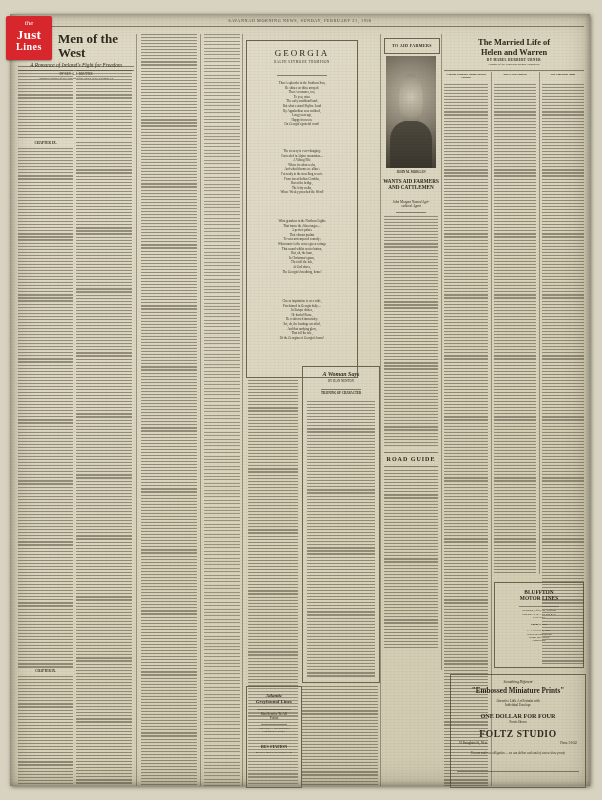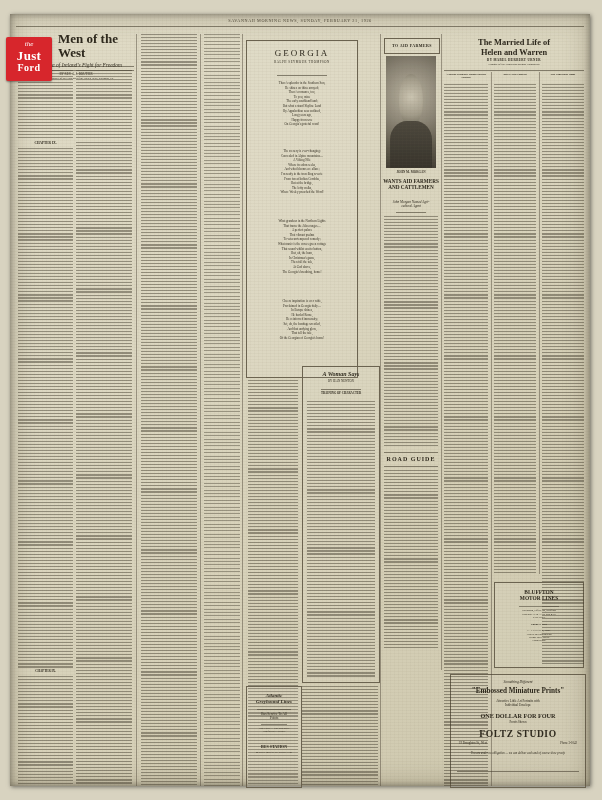--- a/index.html
+++ b/index.html
@@ -8,21 +8,21 @@
   .paper{position:absolute;left:10px;top:14px;width:580px;height:772px;
     background:linear-gradient(140deg,#e0dbc6 0%,#dcd7c1 35%,#d5cfb6 70%,#cdc7ad 100%);
     box-shadow:0 0 6px rgba(0,0,0,.45) inset, 1px 1px 4px rgba(0,0,0,.5);}
   .grain{position:absolute;inset:0;pointer-events:none;
     background-image:repeating-linear-gradient(0deg,rgba(120,110,85,.05) 0 1px,rgba(255,255,255,0) 1px 3px),
                      repeating-linear-gradient(90deg,rgba(120,110,85,.04) 0 1px,rgba(255,255,255,0) 1px 4px);}
   .edge{position:absolute;inset:0;pointer-events:none;
     box-shadow:inset 0 0 26px rgba(90,80,55,.38);}
   .logo{position:absolute;left:6px;top:16px;width:46px;height:44px;background:#d7262c;color:#fff;
     border-radius:2px;z-index:12;font-family:"Liberation Serif",serif;text-align:center;line-height:1;
-    box-shadow:0 1px 2px rgba(0,0,0,.4);margin-top:21px;}
+    box-shadow:0 1px 2px rgba(0,0,0,.4);}
   .logo .l1{font-size:7px;font-style:italic;margin-top:4px;}
   .logo .l2{font-size:13px;font-weight:bold;letter-spacing:.3px;margin-top:1px;}
   .logo .l3{font-size:10px;font-weight:bold;letter-spacing:.5px;margin-top:1px;}
   .masthead{position:absolute;left:0;top:4px;width:100%;text-align:center;font-size:4.2px;
     letter-spacing:.6px;color:#4b4436;}
   
   .col{position:absolute;overflow:hidden;}
   .lines{width:100%;height:100%;
     background-image:repeating-linear-gradient(180deg,rgba(60,54,40,.62) 0 1.1px,rgba(60,54,40,0) 1.1px 3.05px);
     opacity:.75;}
@@ -248,15 +248,15 @@
         <div class="lines"></div>
       </div>
 
     <div class="grain"></div>
     <div class="edge"></div>
   </div>
 
   <div class="logo">
     <div class="l1">the</div>
     <div class="l2">Just</div>
-    <div class="l3">Ford</div>
+    <div class="l3">Lines</div>
   </div>
 </div>
 
 </body></html>

